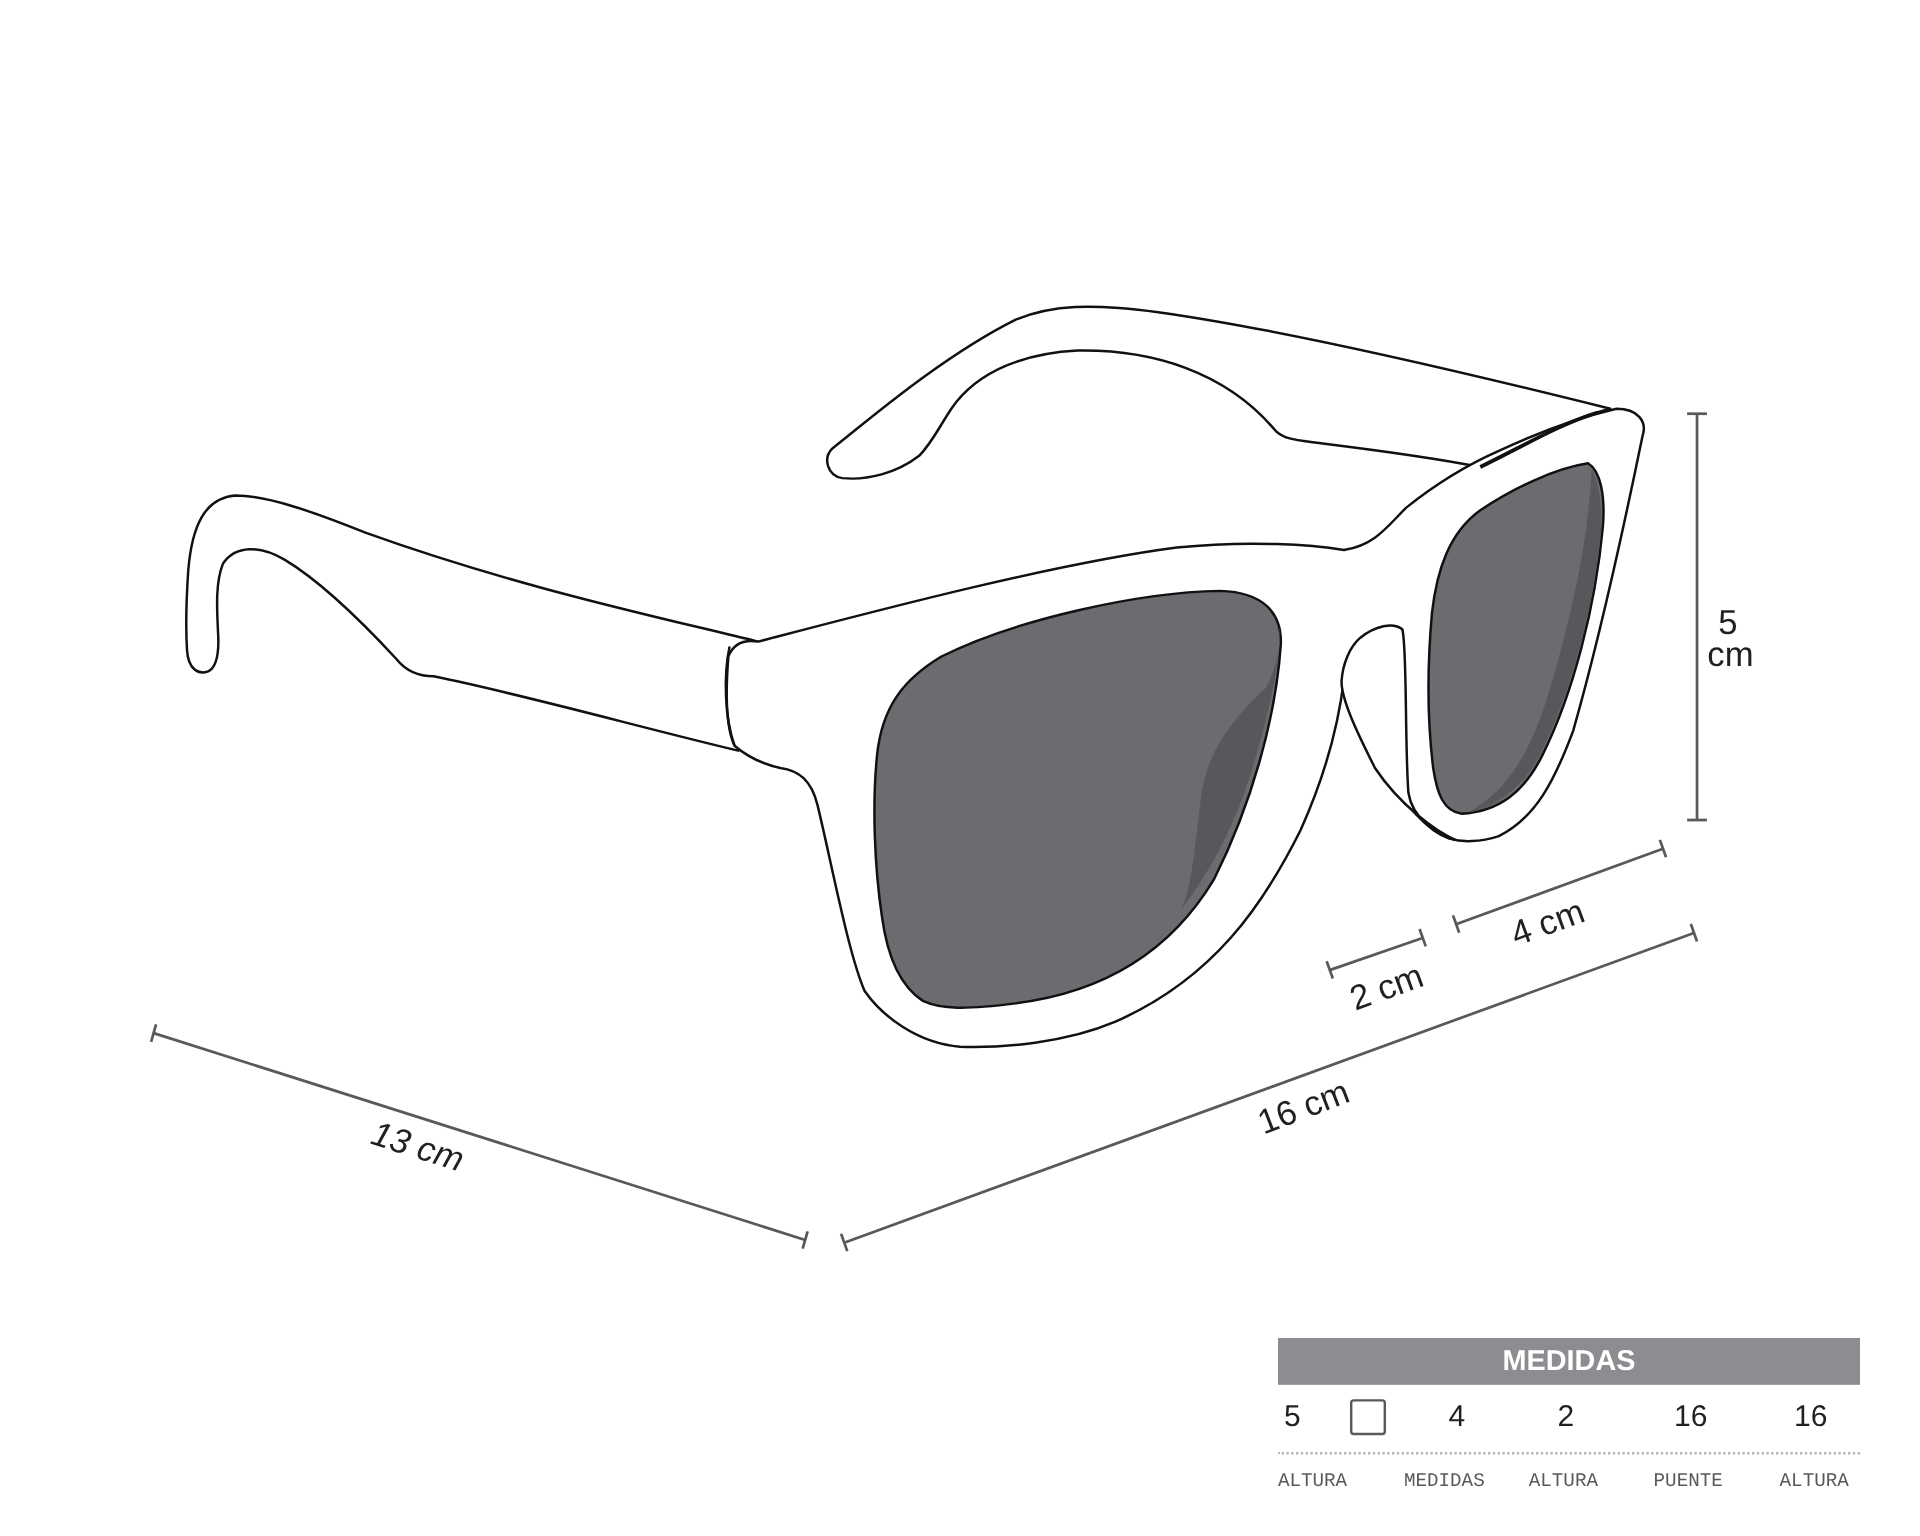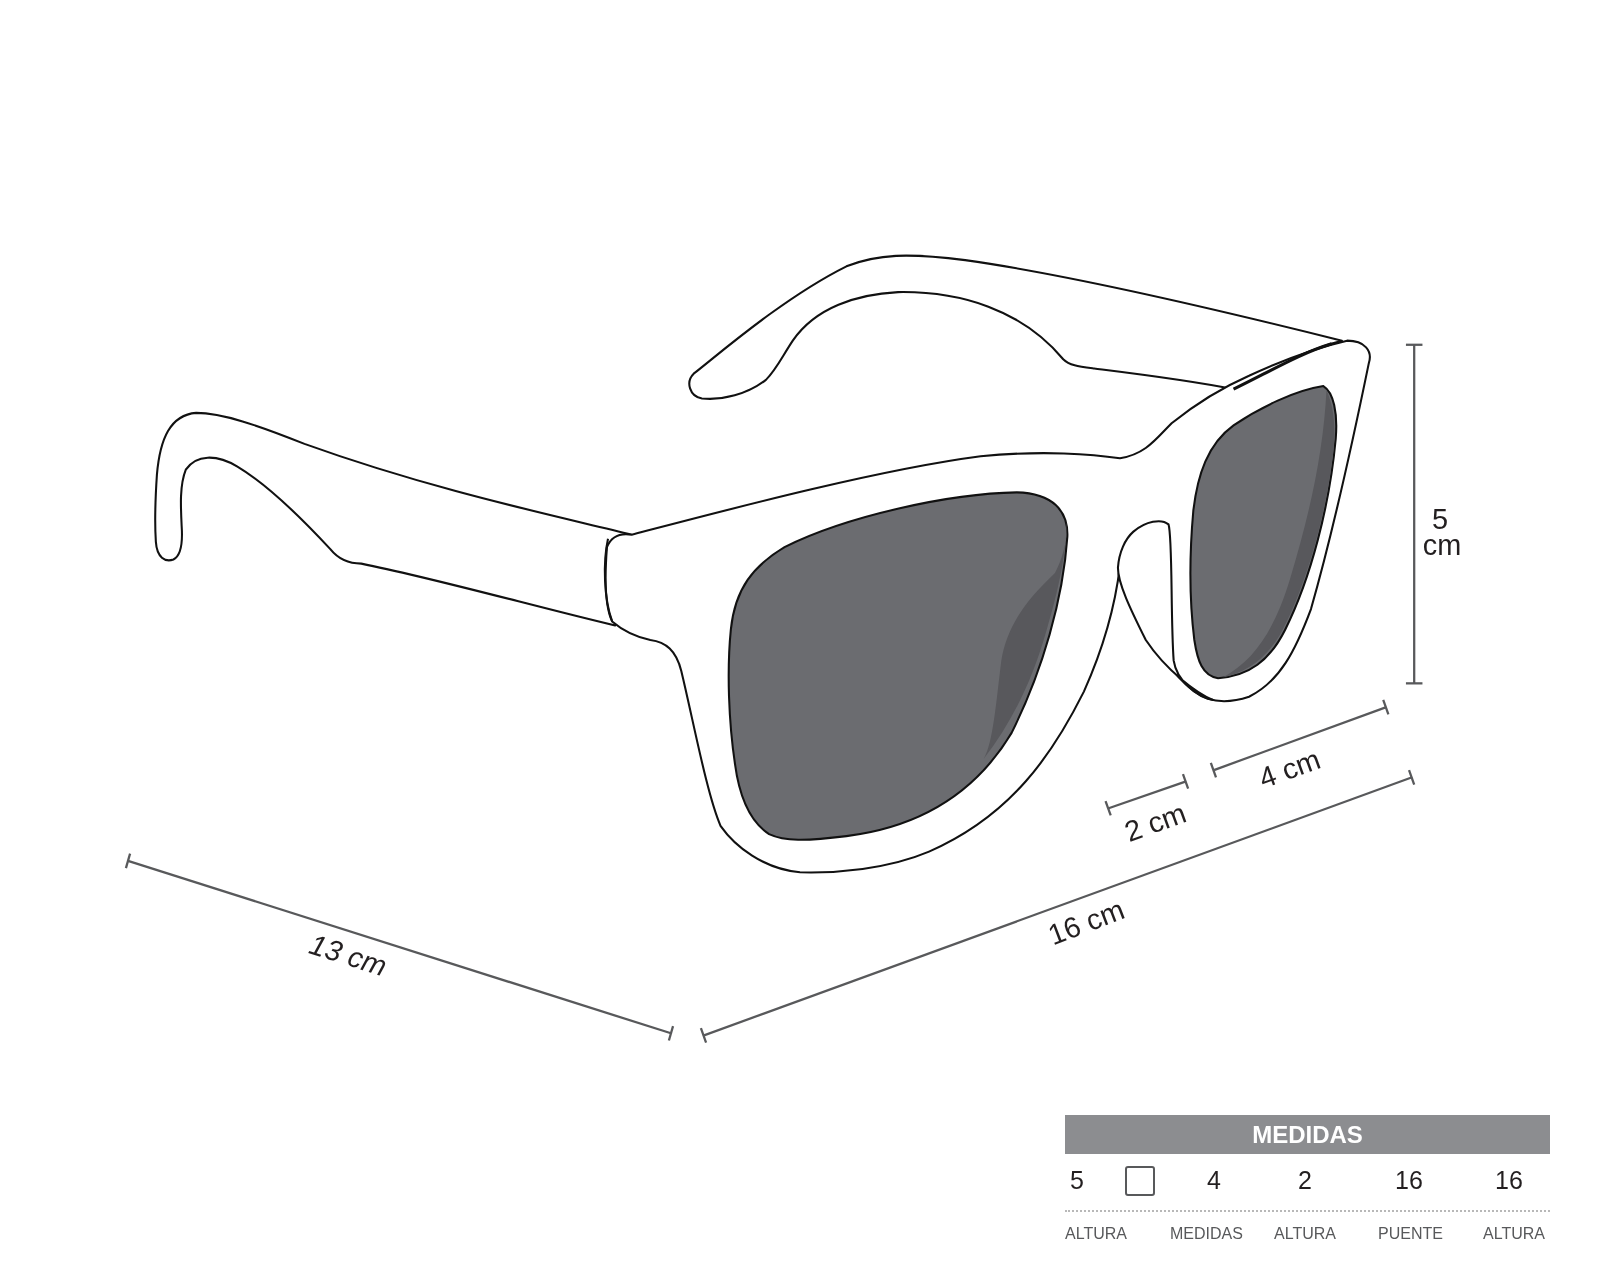--- a/index.html
+++ b/index.html
@@ -14,21 +14,21 @@
 
     #measures { position: absolute; left: 1065px; top: 1115px; width: 485px; }
     #measures .header { background: #8c8d90; color: #ffffff; font-weight: bold;
       font-size: 24px; text-align: center; height: 39px; line-height: 39px; }
     #measures .values { position: relative; height: 56px; }
     #measures .val { position: absolute; top: 12px; font-size: 25px; color: #231f20; }
     #measures .checkbox { position: absolute; left: 60px; top: 12px; width: 30px; height: 30px;
       border: 2px solid #58595b; border-radius: 3px; box-sizing: border-box; background: #fff; }
     #measures .dots { border-top: 2px dotted #b8b8b8; height: 0; }
     #measures .labels { position: relative; height: 36px; }
-    #measures .lbl { position: absolute; top: 13px; font-size: 16px; color: #58595b; }
+    #measures .lbl { position: absolute; top: 13px; font-size: 16px; color: #58595b; font-family: Liberation Mono, monospace; }
   </style>
 </head>
 <body>
 
 <svg id="drawing" viewBox="0 0 1550 1240" xmlns="http://www.w3.org/2000/svg">
 
   <path class="frame" d="M1195,377 C1230,360 1260,340 1300,330 C1240,315 1050,268 935,252 C880,245 850,246 820,258 C760,288 700,340 672,362 C664,370 668,384 680,386 C700,388 724,382 742,368 C752,358 758,345 768,330 C790,298 830,285 870,283 C930,282 990,300 1030,348 C1036,354 1045,355 1060,357 C1100,362 1150,368 1195,377 Z"></path>
 
   <path class="frame" d="M612,518 C540,500 420,475 295,430 C250,412 215,400 190,400 C165,402 155,425 152,460 C150,490 150,510 151,525 C152,540 160,545 168,542 C176,538 177,525 176,510 C175,490 174,470 180,455 C190,440 210,440 230,452 C260,470 295,505 320,532 C328,542 338,546 350,546 C420,560 520,588 596,606 Z"></path>
 

